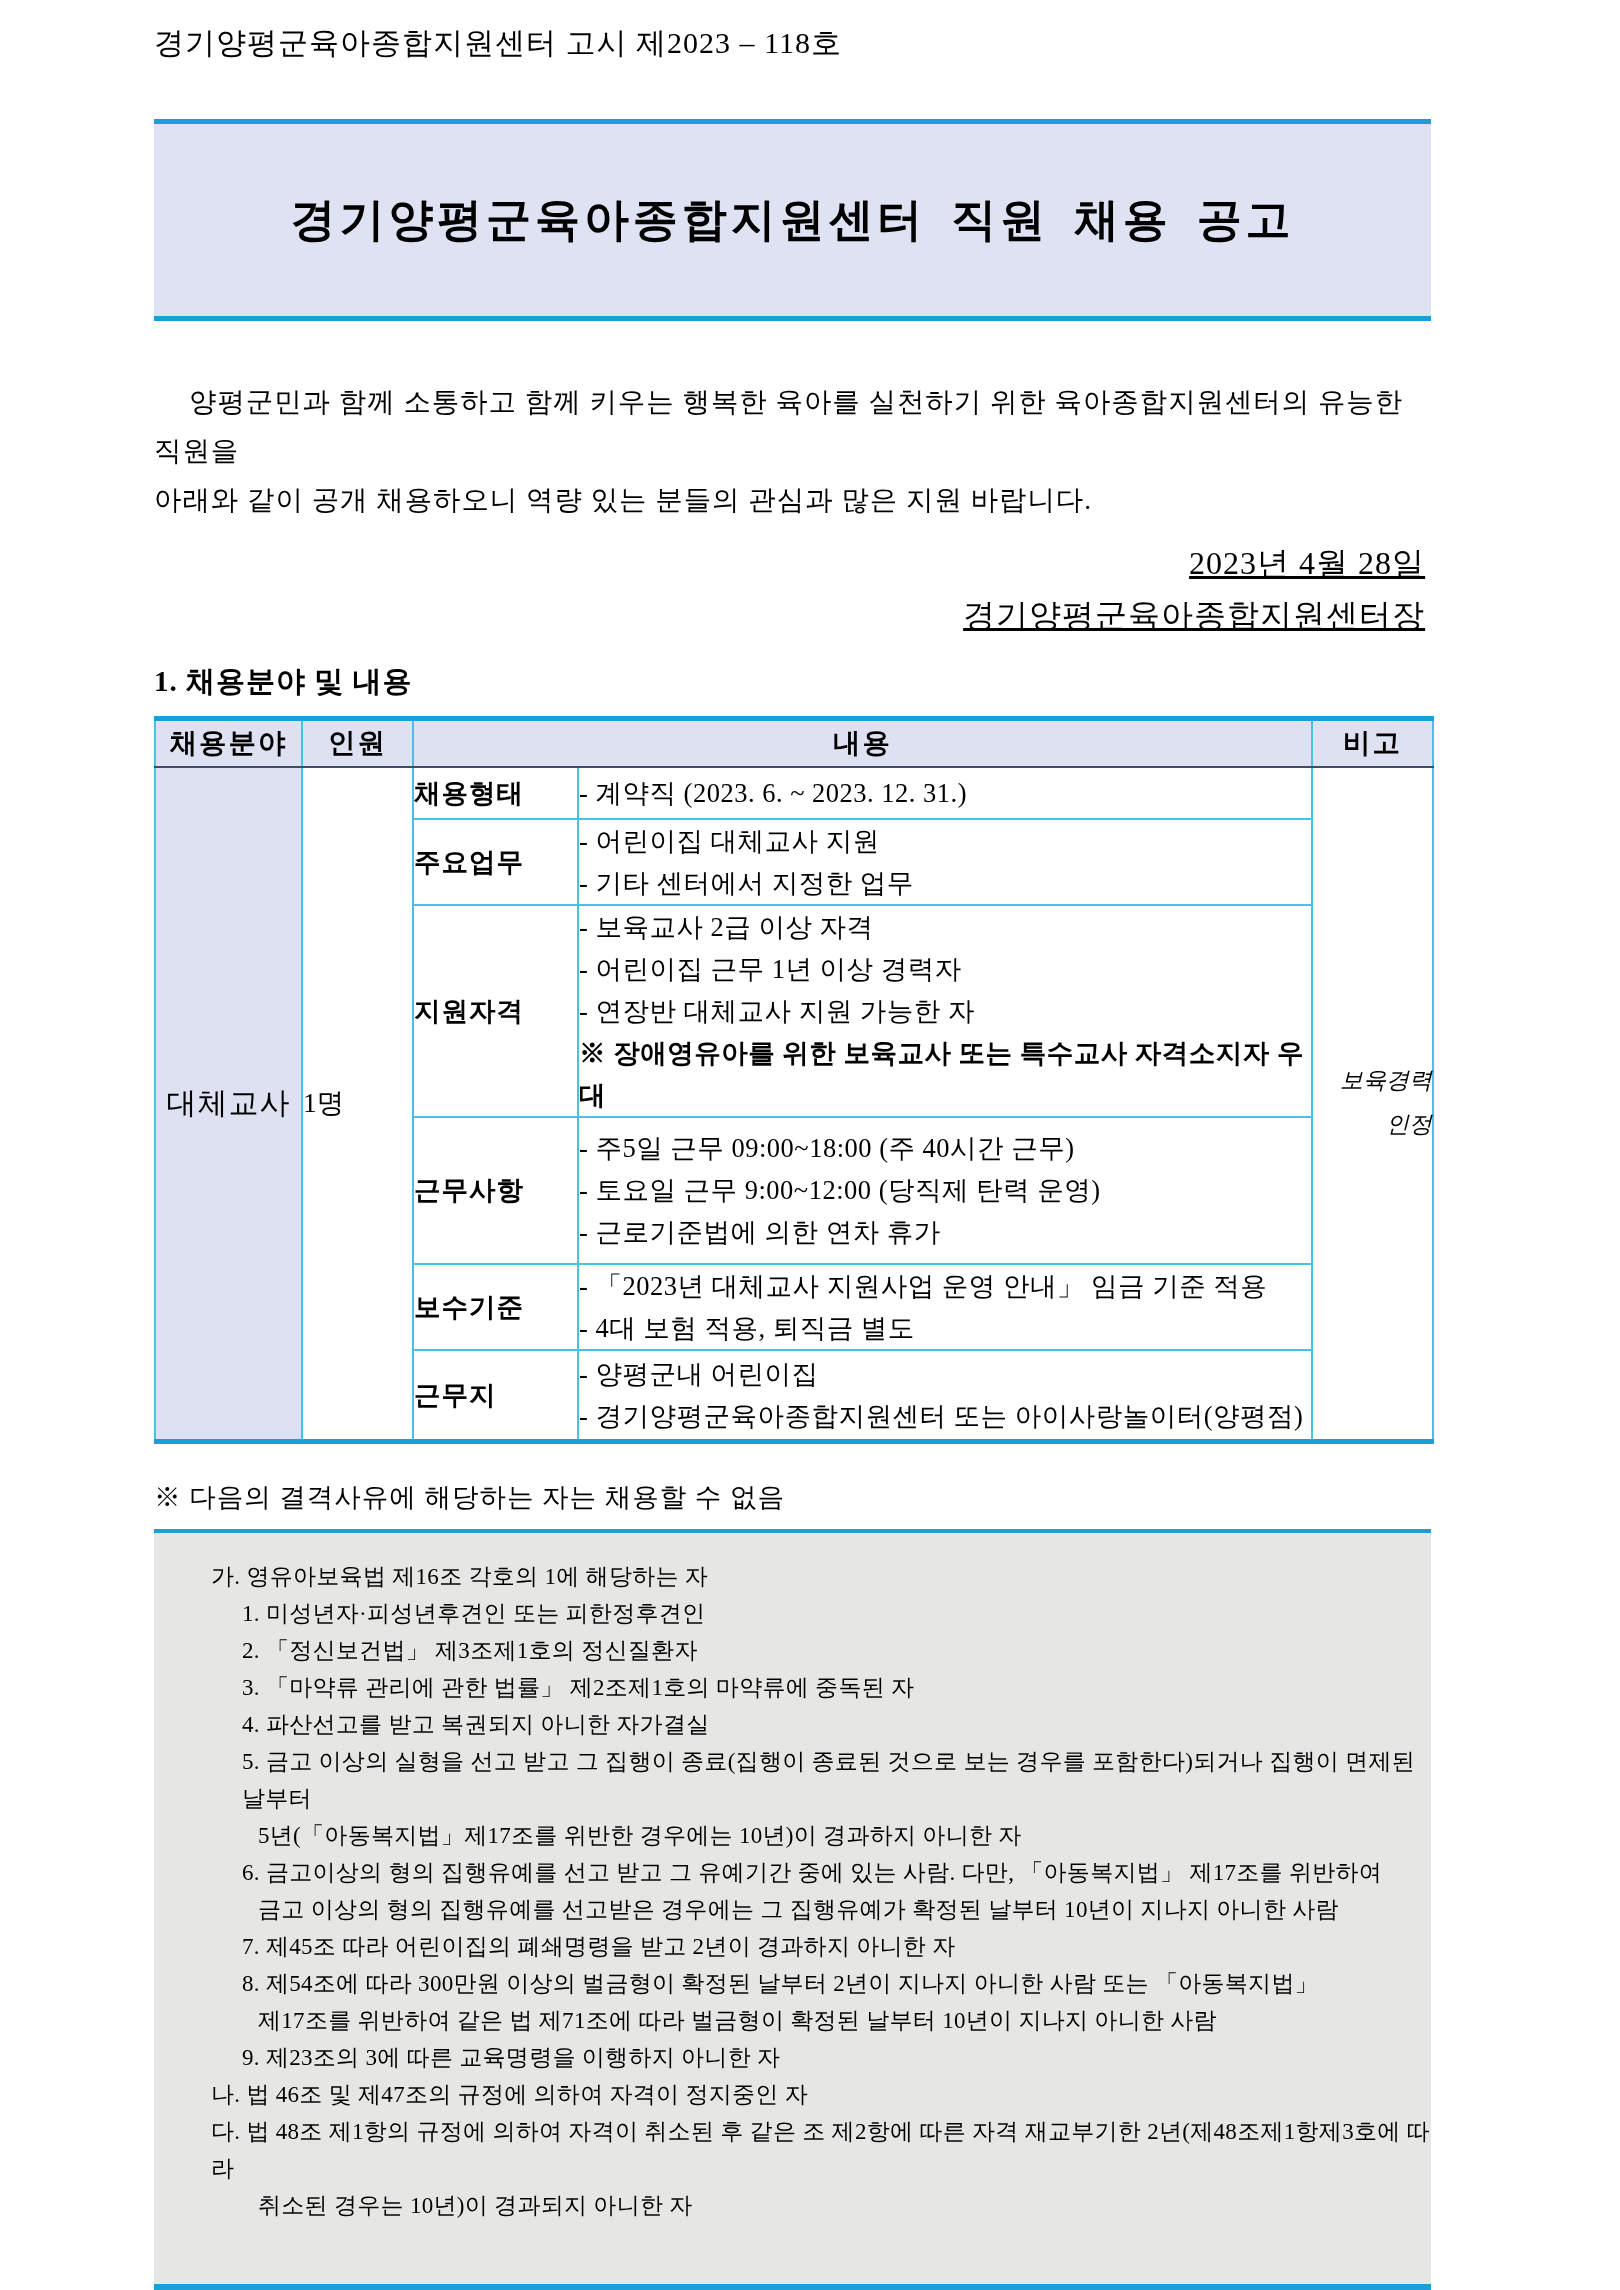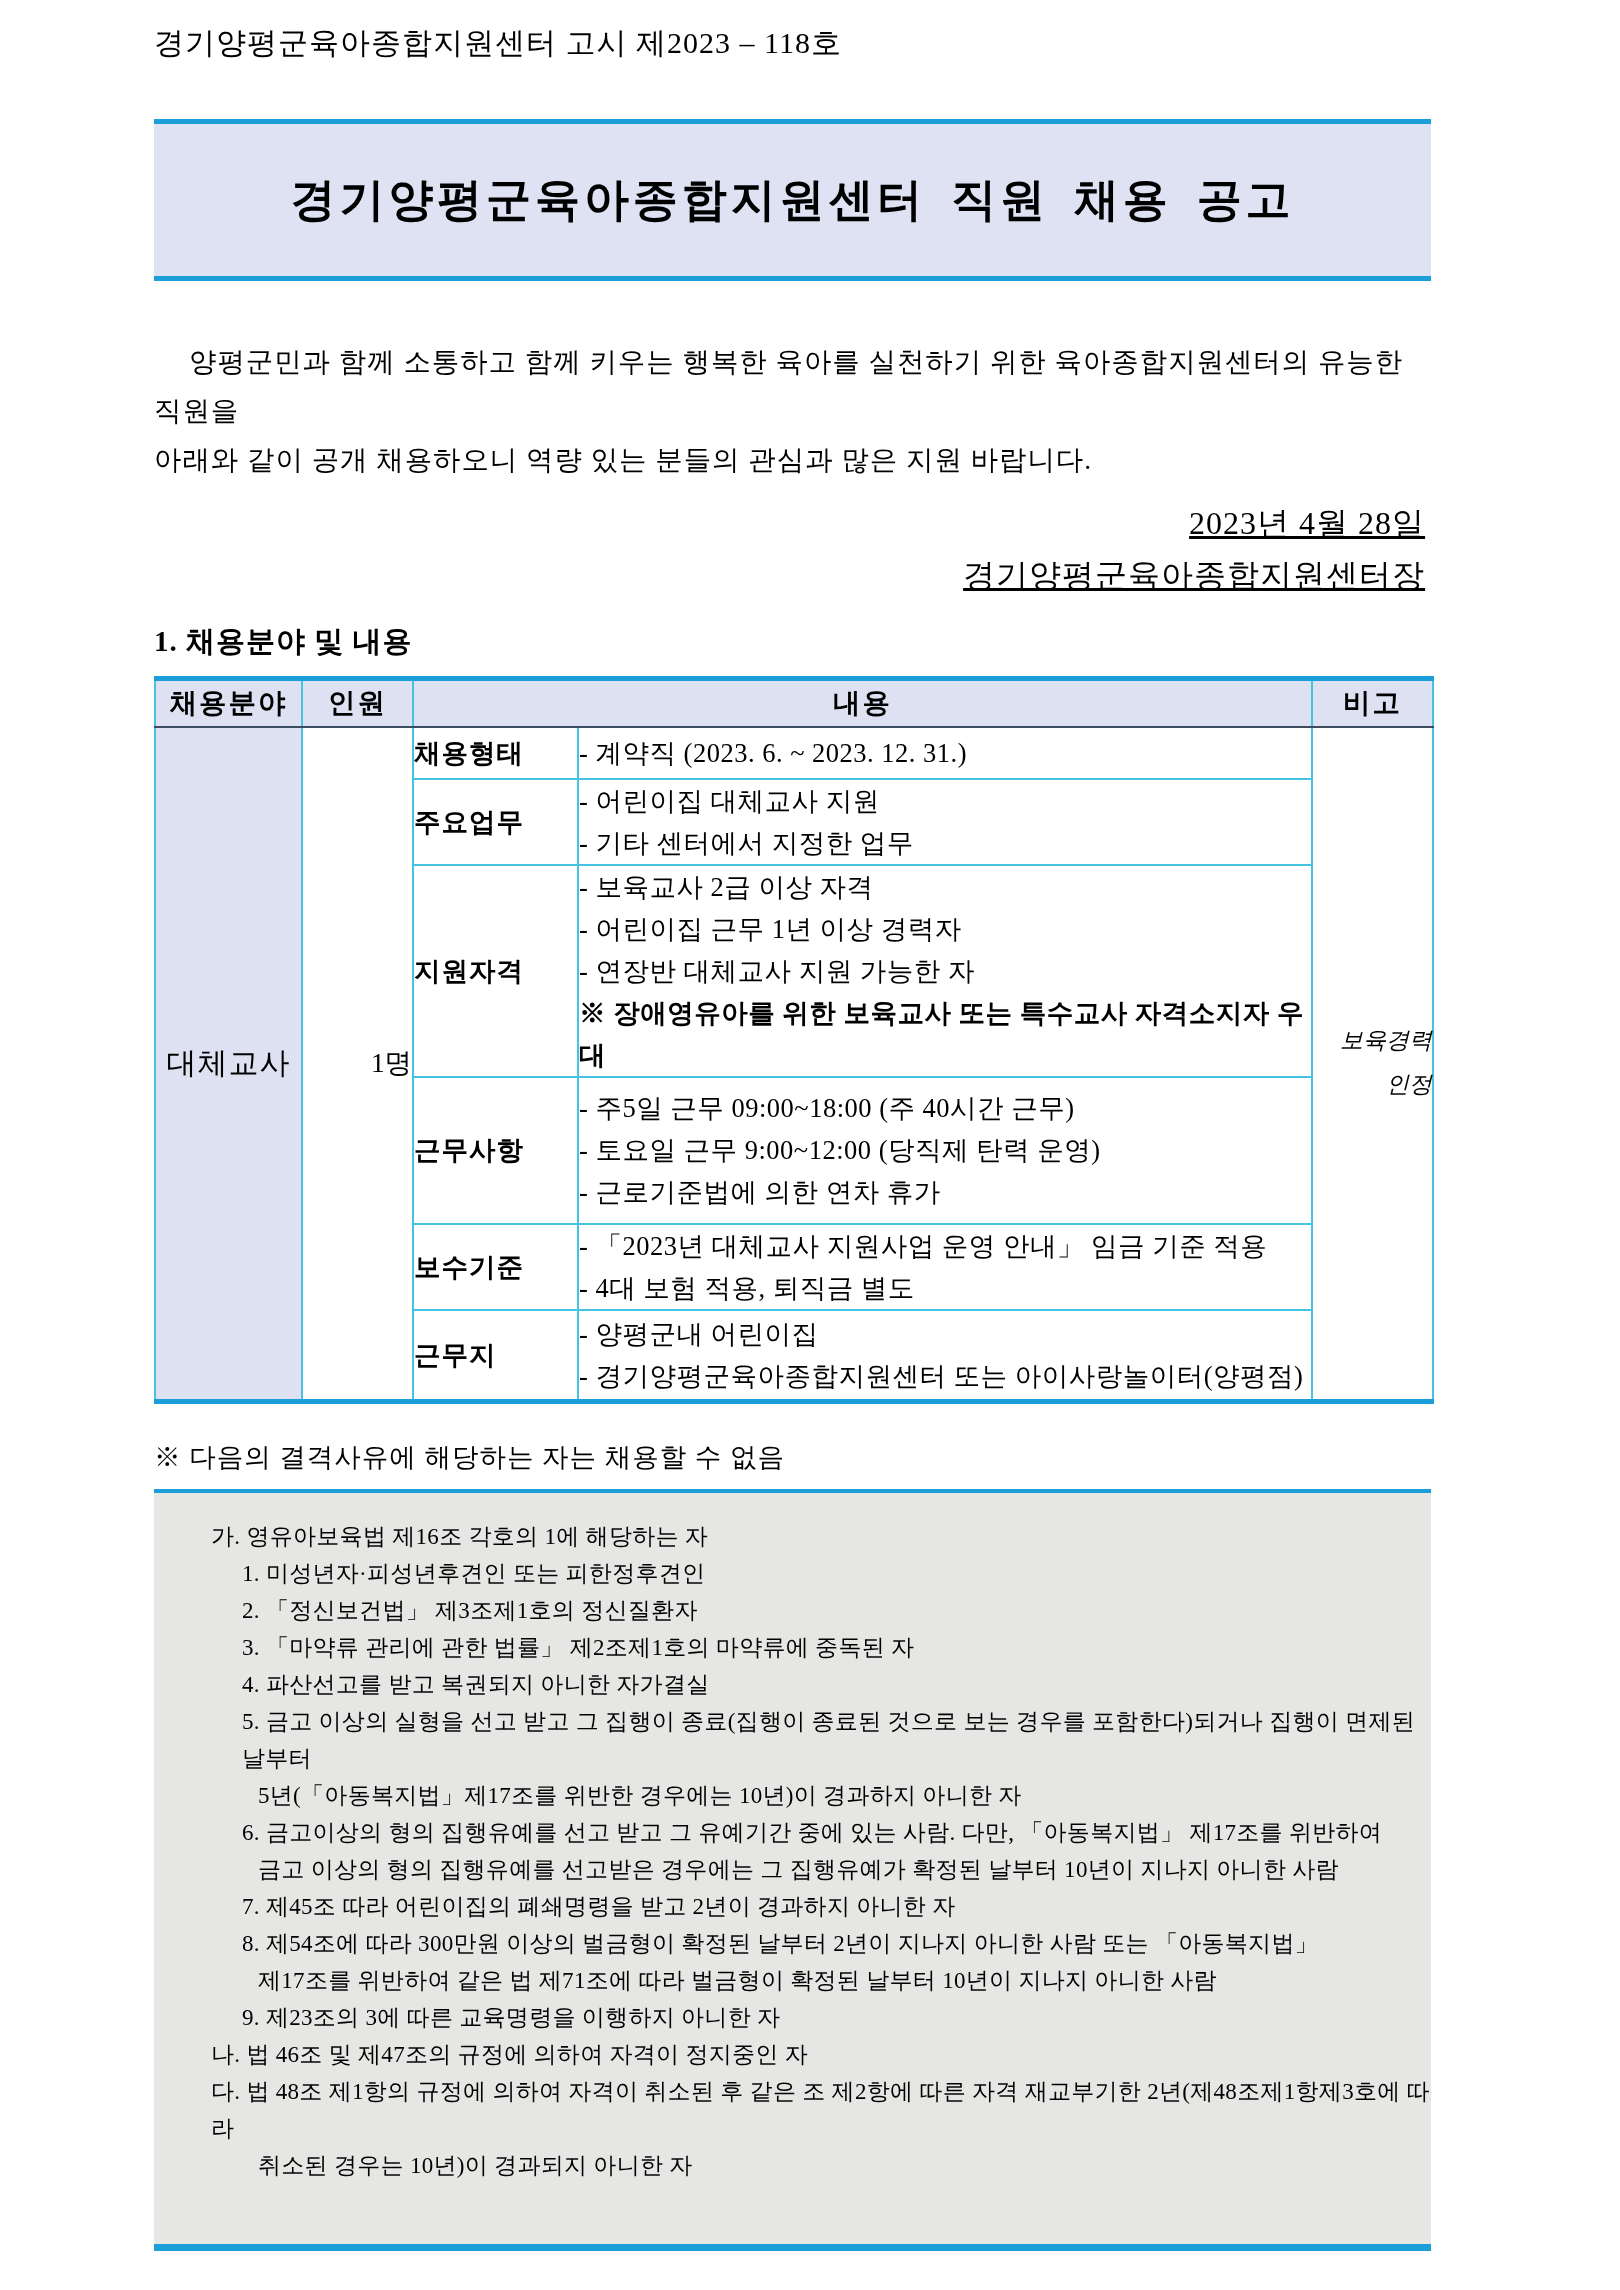--- a/index.html
+++ b/index.html
@@ -14,21 +14,21 @@
   .content{margin-left:154px;width:1277px;}
 
   .doc-number{
     padding-top:23px;
     font-size:30px;
     letter-spacing:1px;
   }
 
   .banner{
     margin-top:55px;
-    height:162px;
+    height:202px;
     box-sizing:border-box;
     background:#dee2f2;
     border-top:5.9px solid #1a9fd8;
     border-bottom:5.9px solid #1a9fd8;
     display:flex;align-items:center;justify-content:center;
   }
   .banner-title{
     font-size:45px;
     font-weight:bold;
     letter-spacing:3.9px;
@@ -58,21 +58,21 @@
   }
   table.recruit thead th{
     height:48px;
     background:#dde1f1;
     font-size:27.4px;font-weight:bold;
     vertical-align:middle;
     border-bottom:2.9px solid #3f4d63;
     letter-spacing:2px;
   }
   .col-field{background:#dde1f1;text-align:center;vertical-align:middle;font-size:30px;letter-spacing:1px;}
-  .col-count{text-align:right;vertical-align:middle;font-size:27.4px;}
+  .col-count{text-align:left;vertical-align:middle;font-size:27.4px;}
   .col-note{text-align:right;vertical-align:middle;font-size:23px;line-height:44px;font-style:italic;}
   td.lbl{text-align:left;vertical-align:middle;font-size:26.5px;font-weight:bold;letter-spacing:1px;}
   td.cnt{vertical-align:middle;padding-left:13.7px;font-size:26.5px;}
   td.cnt .ln{line-height:42px;letter-spacing:0.5px;}
   td.cnt .b{font-weight:bold;}
   tr.r-hyungtae{height:52px;}
   tr.r-upmu{height:81px;}
   tr.r-jagyeok{height:183px;}
   tr.r-geunmu{height:147px;}
   tr.r-bosu{height:86px;}

